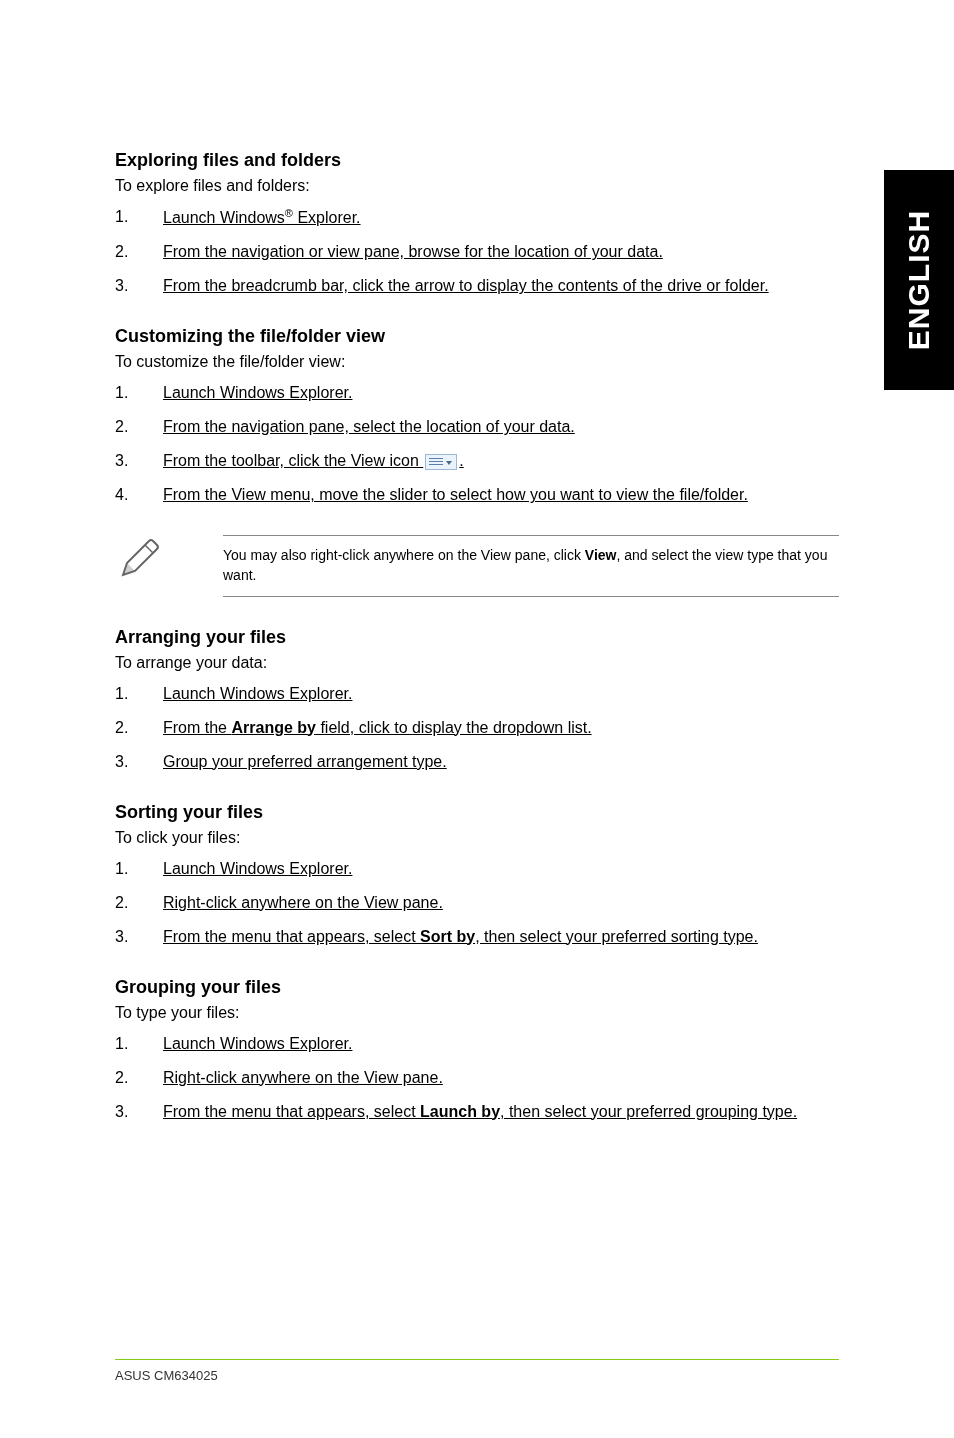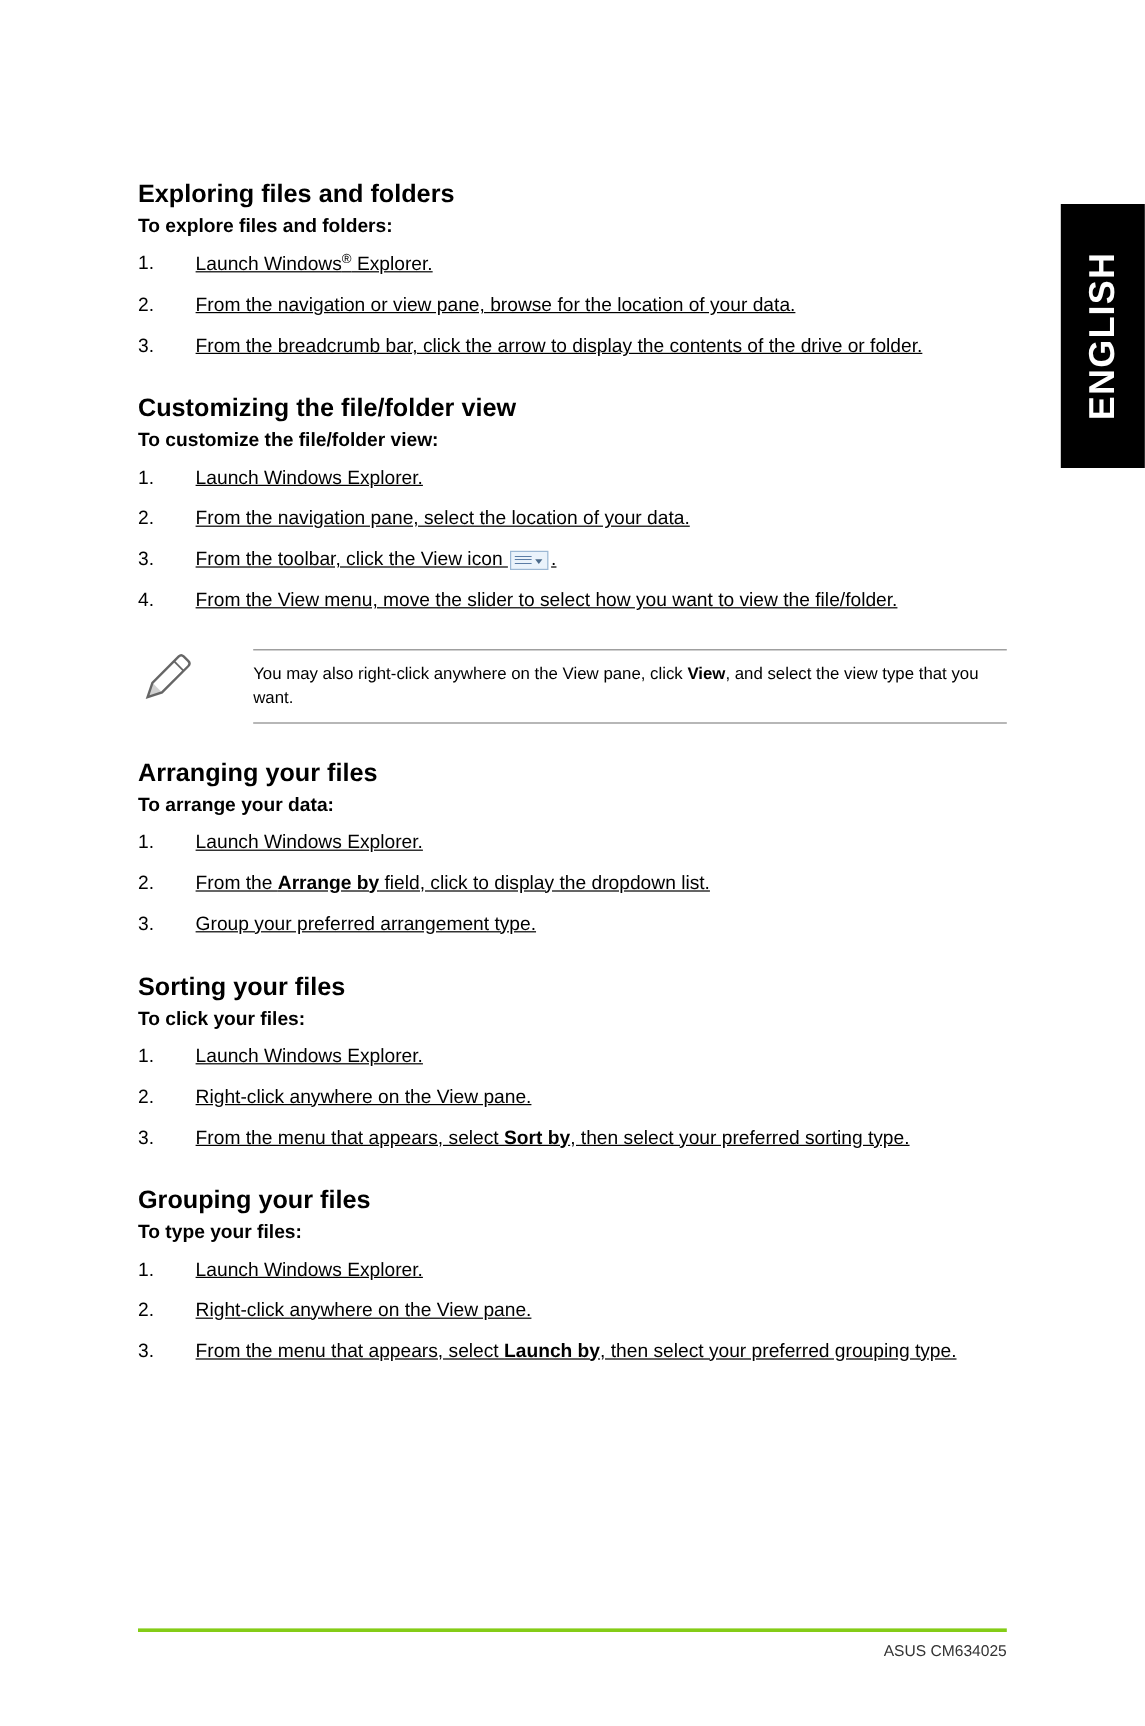--- a/index.html
+++ b/index.html
@@ -28,27 +28,27 @@
     }
     .side-tab span {
       color: #fff;
       font-weight: bold;
       font-size: 30px;
       transform: rotate(-90deg);
       letter-spacing: 1px;
       white-space: nowrap;
     }
     h2.section-title {
-      font-size: 21px;
+      font-size: 18px;
       font-weight: bold;
       margin-bottom: 6px;
     }
     .subhead {
       font-size: 16px;
-      font-weight: bold;
+      font-weight: normal;
       margin-bottom: 10px;
     }
     ol {
       list-style: none;
       margin-bottom: 28px;
     }
     ol li {
       font-size: 16px;
       line-height: 1.5;
       display: flex;
@@ -57,21 +57,21 @@
     ol li .num {
       width: 48px;
       flex-shrink: 0;
     }
     ol li .txt { flex: 1; text-decoration: underline; }
     .sup { font-size: 11px; vertical-align: super; }
     .note-block {
       display: flex;
       align-items: flex-start;
       margin: 8px 0 30px 0;
-      gap: 48px;
+      gap: 60px;
     }
     .note-icon {
       width: 48px;
       flex-shrink: 0;
     }
     .note-icon svg { width: 48px; height: 48px; }
     .note-text-wrap {
       flex: 1;
       border-top: 1px solid #888;
       border-bottom: 1px solid #888;
@@ -105,24 +105,24 @@
       width: 0; height: 0;
       border-left: 3px solid transparent;
       border-right: 3px solid transparent;
       border-top: 4px solid #4a6a8a;
     }
     .footer {
       position: absolute;
       bottom: 55px;
       left: 115px;
       right: 115px;
-      border-top: 3px solid #84cc16;
+      border-top: 1px solid #84cc16;
       padding-top: 8px;
       display: flex;
-      justify-content: flex-end;
+      justify-content: flex-start;
       font-size: 13px;
       color: #333;
     }
     b { font-weight: bold; }
   </style>
 </head>
 <body>
 
 <div class="side-tab">
   <span>ENGLISH</span>

